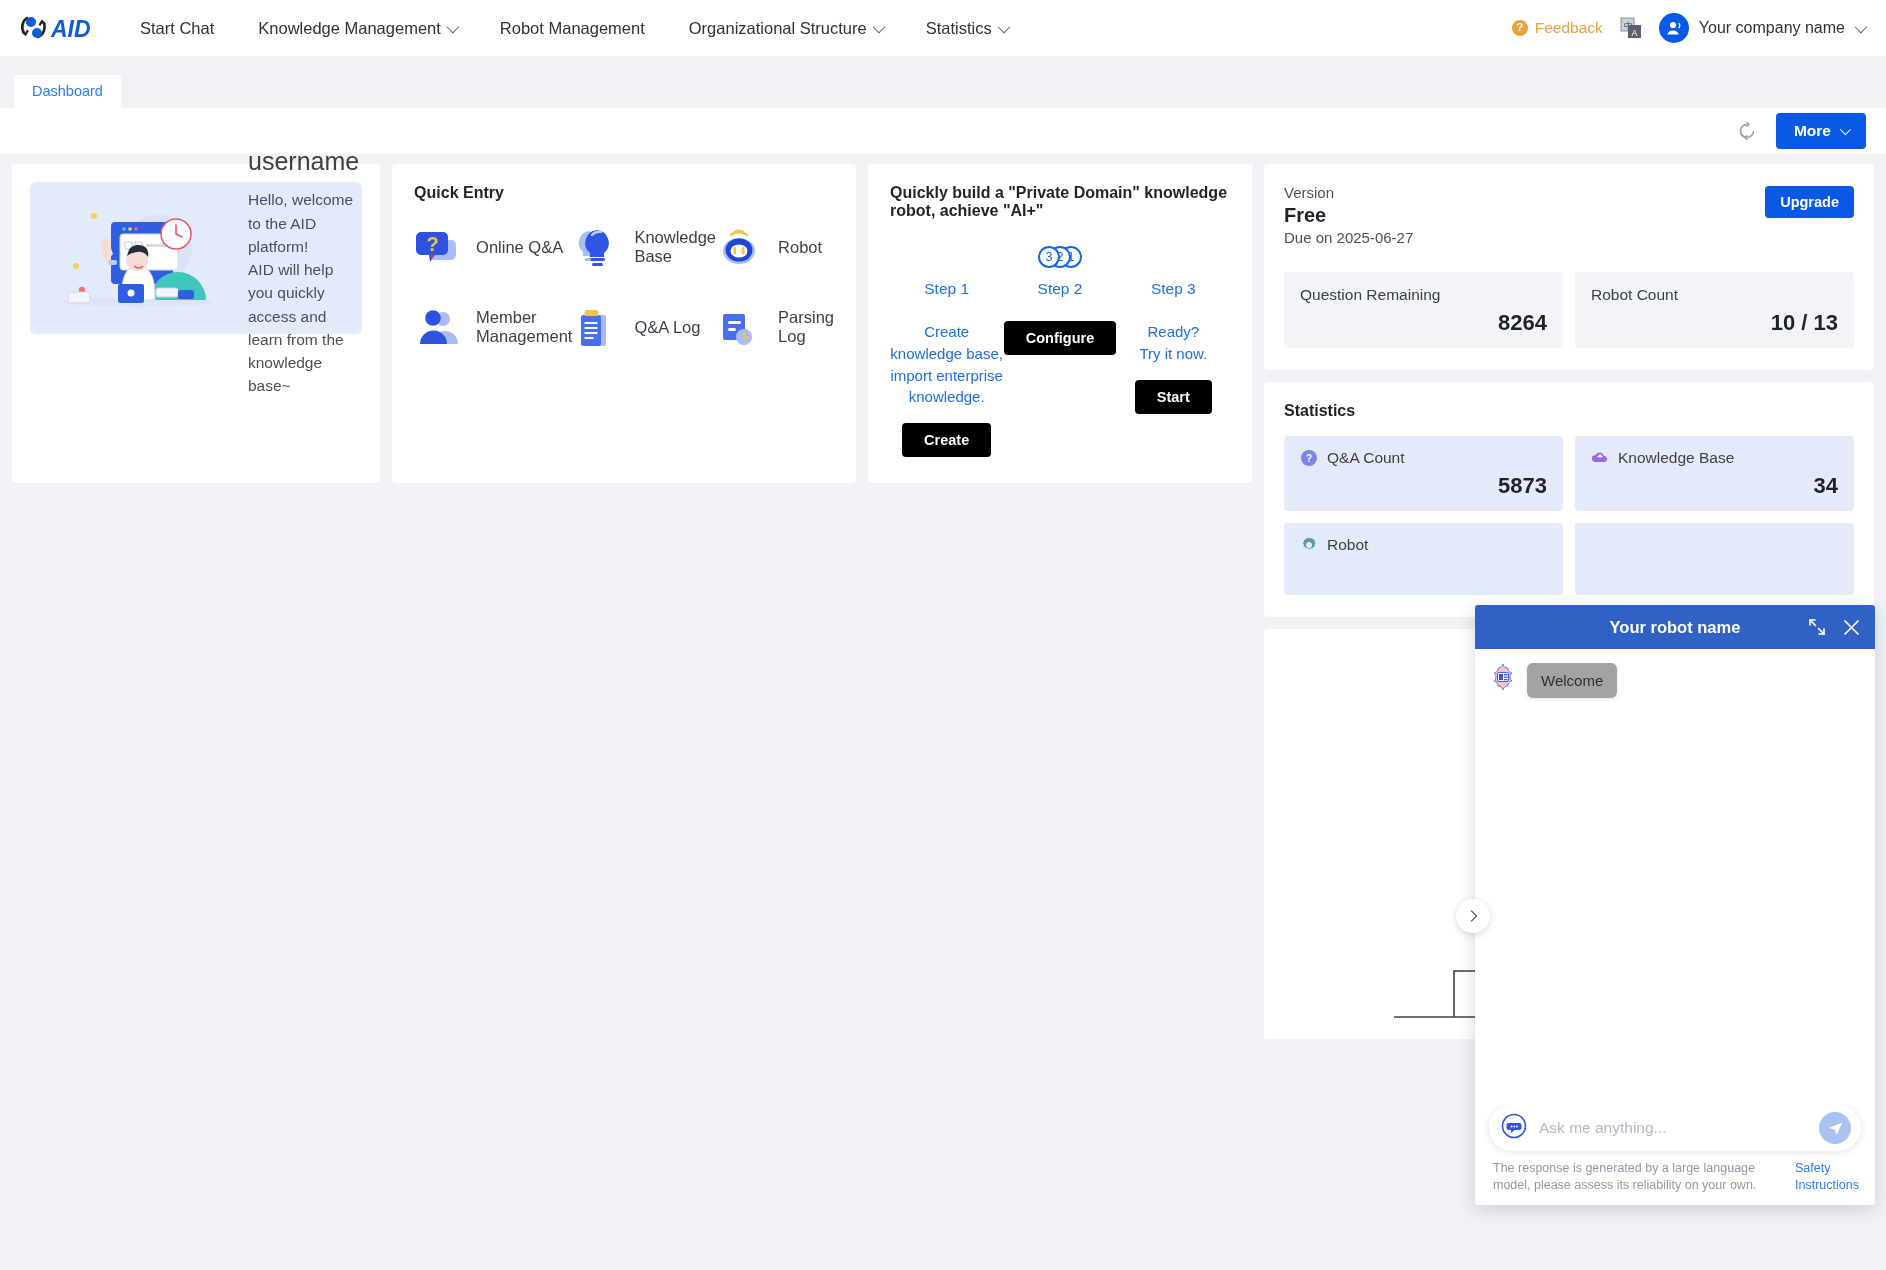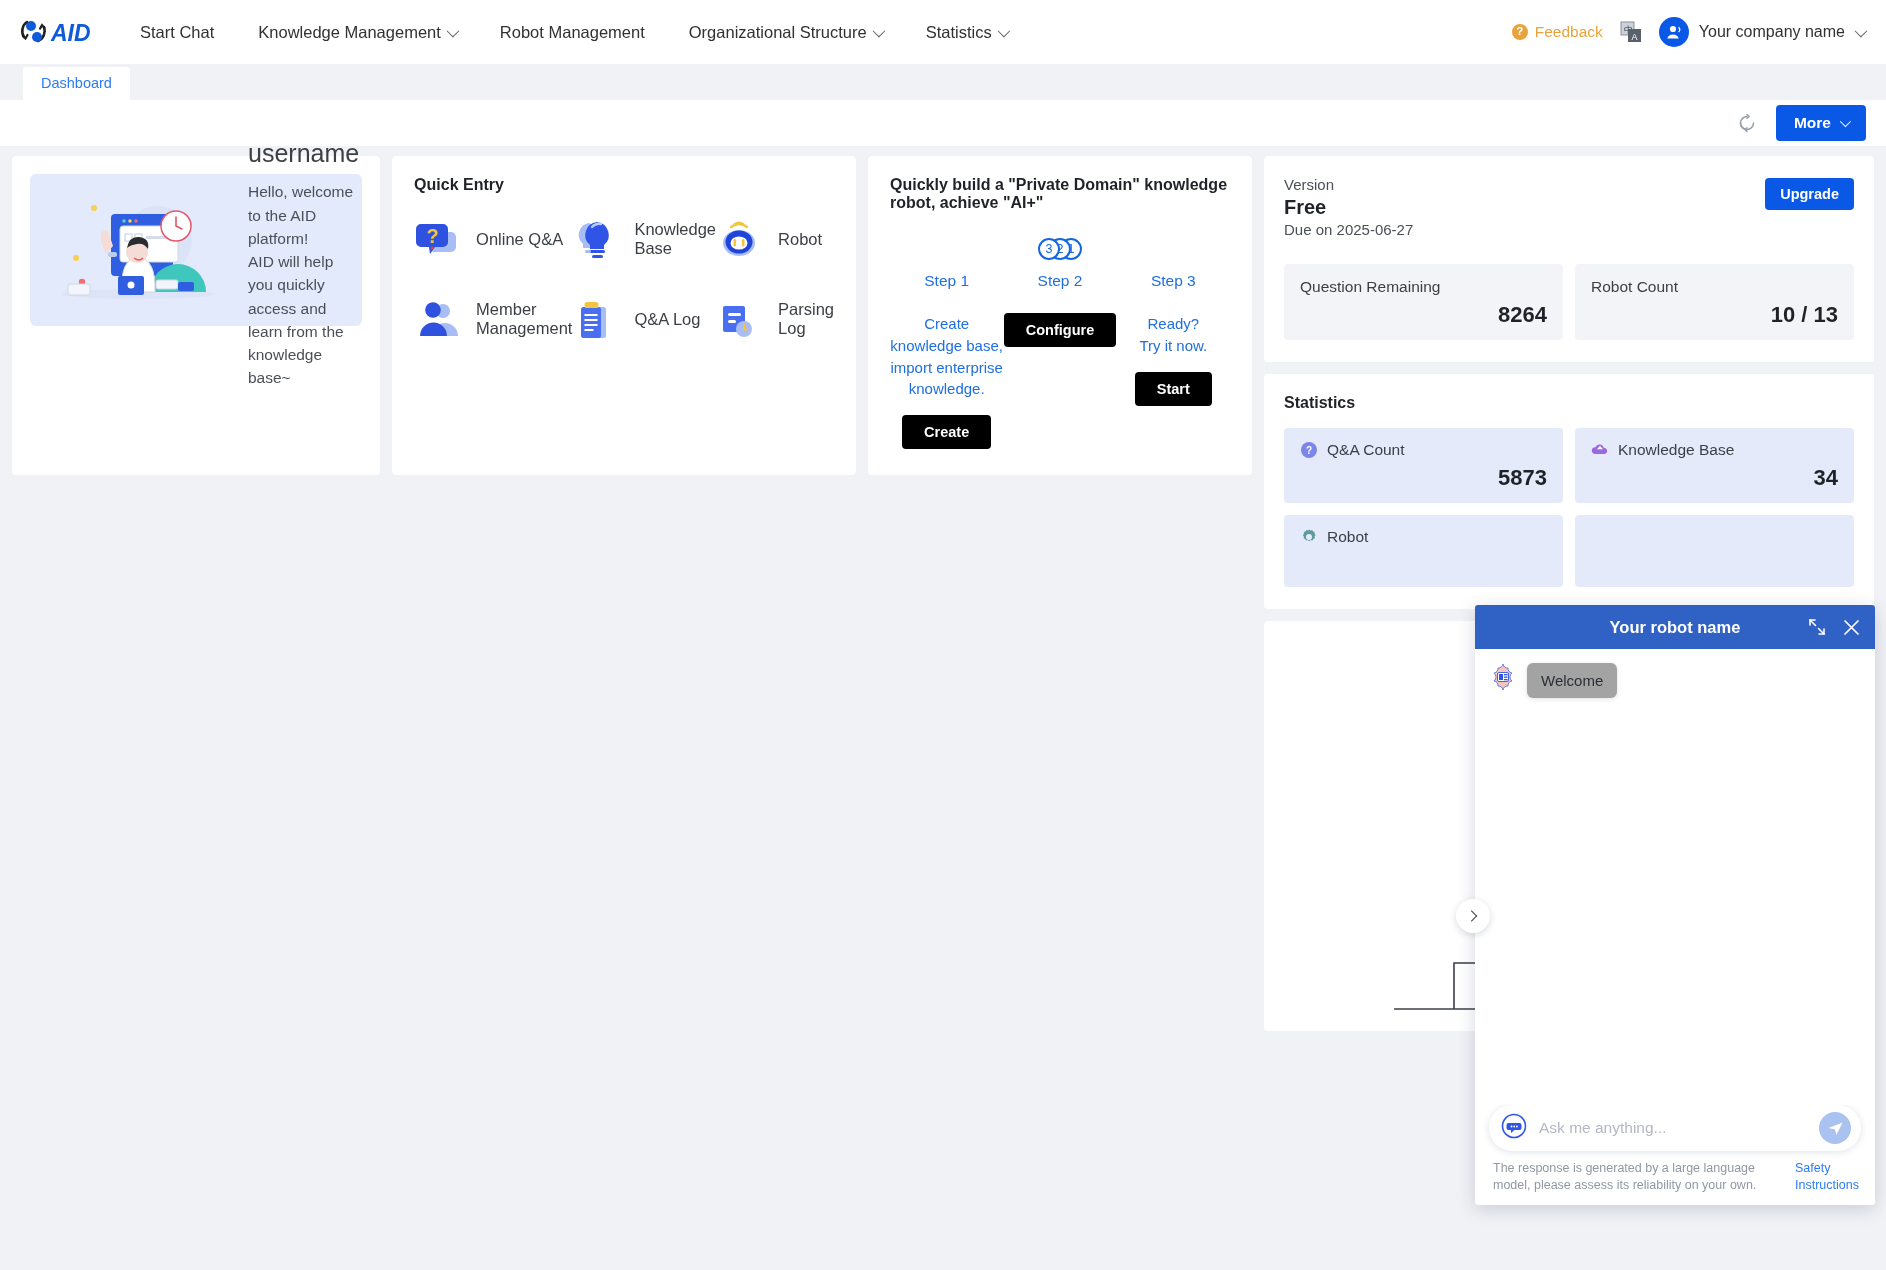--- a/index.html
+++ b/index.html
@@ -7,21 +7,21 @@
   body {
     font-family: "Liberation Sans", sans-serif;
     background: #f1f2f6;
     color: #303133;
     overflow: hidden;
     position: relative;
   }
 
   
   .topbar {
-    height: 64px;
+    height: 56px;
     background: #ffffff;
     display: flex;
     align-items: center;
     padding: 0 22px 0 18px;
     position: relative;
     z-index: 5;
   }
   .logo { display: flex; align-items: center; margin-right: 24px; }
   .logo svg { display: block; }
   .nav { display: flex; align-items: center; gap: 0; }
@@ -65,26 +65,26 @@
     cursor: pointer; font-size: 16px; color: #303133;
   }
   .avatar {
     width: 30px; height: 30px; border-radius: 50%;
     background: #0a58e6;
     display: flex; align-items: center; justify-content: center;
   }
 
   
   .tabstrip {
-    height: 36px;
+    height: 52px;
     background: #f1f2f6;
     display: flex;
     align-items: flex-end;
     position: relative;
-    padding-left: 23px;
+    padding-left: 14px;
   }
   .tab {
     background: #fff;
     color: #2b7cf6;
     font-size: 14.5px;
     padding: 8px 18px 9px;
     border-radius: 3px 3px 0 0;
     cursor: pointer;
   }
 

